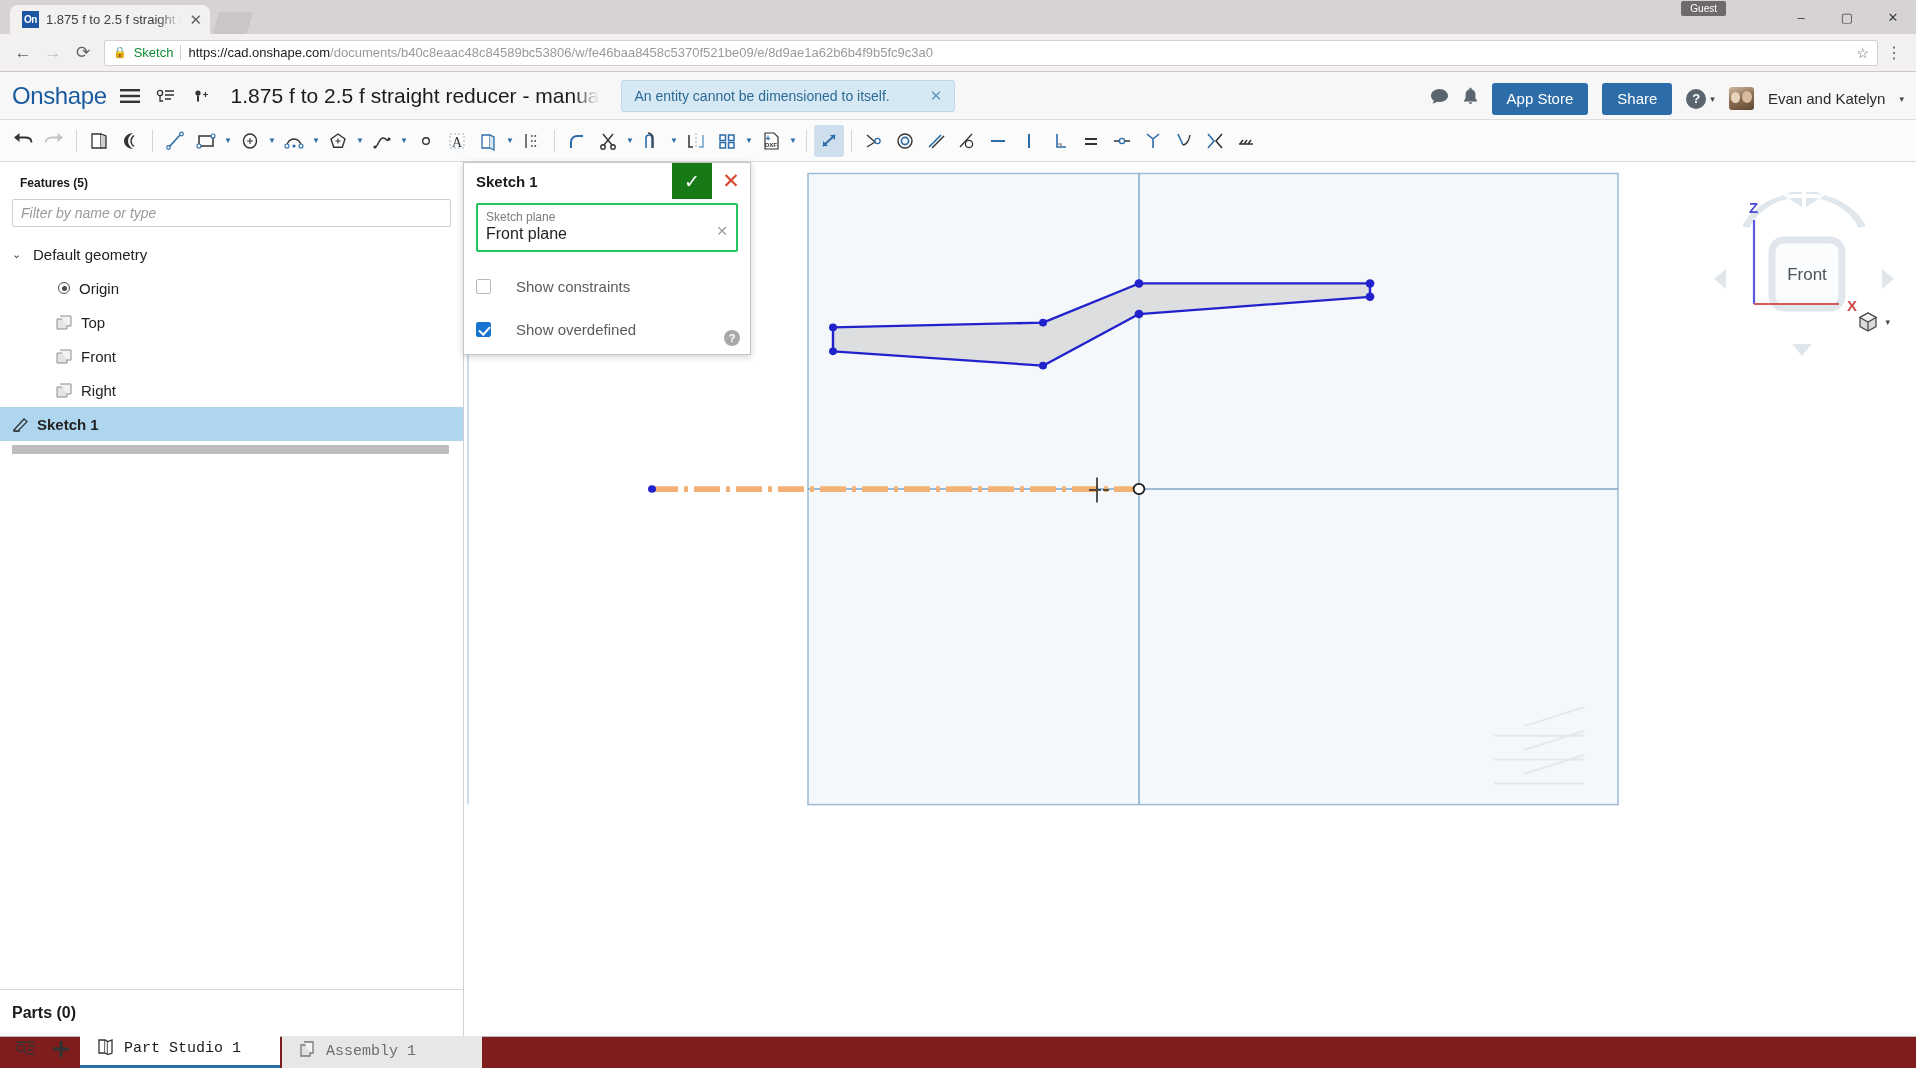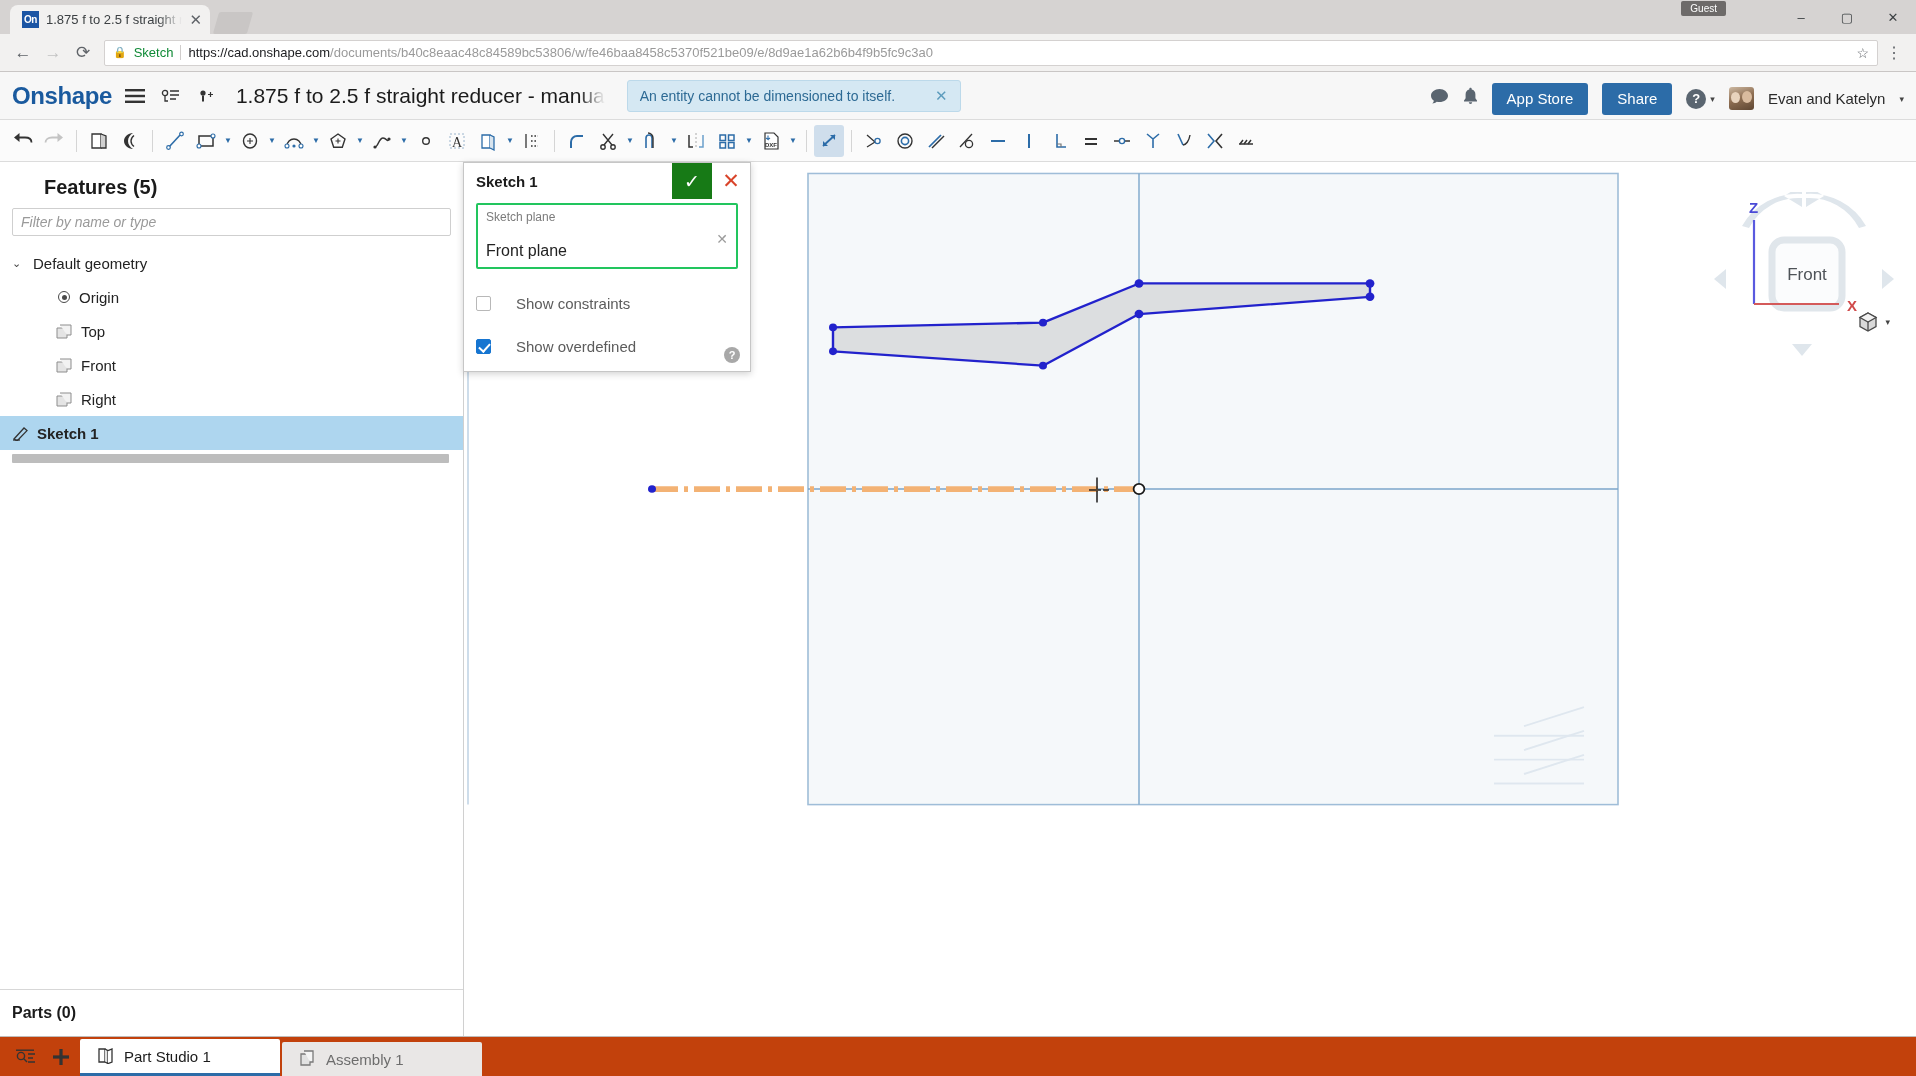--- a/index.html
+++ b/index.html
@@ -71,21 +71,21 @@
   .url { color: #9a9a9a; white-space: nowrap; overflow: hidden; }
   .url b { color: #202124; font-weight: normal; }
   .omni-right { margin-left: auto; display: flex; gap: 10px; color: #5f6368; font-size: 14px; }
   .kebab { color: #5f6368; font-size: 16px; padding: 0 4px; }
 
   
   .os-header {
     height: 48px; background: #f7f7f7; border-bottom: 1px solid #dcdcdc;
     display: flex; align-items: center; padding: 0 12px; gap: 10px;
   }
-  .os-logo { font-size: 24px; font-weight: bold; color: #1a5a9e; letter-spacing: -0.4px; }
+  .os-logo { font-size: 24px; font-weight: normal; color: #1a5a9e; letter-spacing: -0.4px; }
   .hdr-icon { width: 26px; height: 26px; display: flex; align-items: center; justify-content: center; color: #3a3a3a; }
   .doc-title {
     font-size: 21px; color: #1b1b1b; white-space: nowrap;
     max-width: 440px; overflow: hidden;
     -webkit-mask-image: linear-gradient(to right, #000 93%, transparent 100%);
     mask-image: linear-gradient(to right, #000 93%, transparent 100%);
     margin-left: 6px;
   }
   .toast {
     background: #d5e8f3; border: 1px solid #bcd9ea; border-radius: 3px;
@@ -131,21 +131,21 @@
               font-size: 8px; color:#2c6ca8; }
   .tb-sep { width: 1px; height: 22px; background: #d5d5d5; margin: 0 6px; }
 
   
   .main { display: flex; height: calc(1076px - 34px - 38px - 48px - 42px - 40px); position: relative; }
 
   .panel {
     width: 464px; background: #fff; border-right: 1px solid #d0d0d0;
     display: flex; flex-direction: column; position: relative;
   }
-  .panel-title { font-size: 20px; font-weight: bold; color: #1b1b1b; padding: 14px 12px 9px 20px; margin-left: 24px; }
+  .panel-title { font-size: 12px; font-weight: bold; color: #1b1b1b; padding: 14px 12px 9px 20px; }
   .filter-input {
     margin: 0 12px; height: 28px; border: 1px solid #cfcfcf; border-radius: 2px;
     background: #fff; font-size: 14px; color: #9a9a9a; font-style: italic;
     padding: 0 8px; line-height: 26px;
   }
   .tree { padding-top: 10px; }
   .tree-row { height: 34px; display: flex; align-items: center; gap: 9px; font-size: 15px; color: #232323; padding-left: 12px; }
   .tree-row.indent { padding-left: 56px; }
   .tree-row.selected { background: #aed6ef; font-weight: bold; }
   .chev { font-size: 11px; color: #444; width: 12px; }
@@ -172,21 +172,21 @@
   .sk-ok { width: 40px; background: #177a16; color: #fff; display:flex; align-items:center;
            justify-content:center; font-size: 19px; }
   .sk-cancel { width: 38px; color: #d9442a; display:flex; align-items:center;
                justify-content:center; font-size: 21px; }
   .sk-body { padding: 4px 12px 16px 12px; }
   .sk-field {
     border: 2px solid #22c55e; border-radius: 2px; padding: 5px 8px 7px 8px;
     display: flex; flex-direction: column; position: relative; background:#fff;
   }
   .sk-field-label { font-size: 12px; color: #7b7b7b; }
-  .sk-field-value { font-size: 16px; color: #222; margin-top: 18px; }
+  .sk-field-value { font-size: 16px; color: #222; margin-top: 1px; }
   .sk-field-clear { position:absolute; right:8px; top: 50%; transform: translateY(-30%);
                     color: #9b9b9b; font-size: 14px; }
   .sk-check { display:flex; align-items:center; gap: 25px; margin-top: 26px; font-size: 15px; }
   .cbox { width: 15px; height: 15px; border: 1px solid #b8b8b8; border-radius: 2px; background:#fff; }
   .cbox.on { background: #1675d1; border-color: #1675d1; position: relative; }
   .cbox.on::after {
     content:''; position:absolute; left:4px; top:0.5px; width:5px; height:9px;
     border: solid #fff; border-width: 0 2px 2px 0; transform: rotate(42deg);
   }
   .sk-check-label { color: #5c5c5c; }
@@ -201,22 +201,22 @@
   .vp-svg { position: absolute; inset: 0; width: 100%; height: 100%; }
   .vp-label {
     position: absolute; left: 12px; top: 16px; font-size: 18px;
     font-weight: bold; color: #4a7fb5; font-family: "Liberation Sans", sans-serif;
   }
   .viewcube { position: absolute; right: 22px; top: 30px; width: 180px; height: 170px; }
   .disp-mode { position: absolute; right: 26px; top: 148px; display:flex; align-items:center; gap:5px; }
 
   
   .bottom-bar {
-    height: 40px; background: #c2410c; display: flex; align-items: flex-end;
-    gap: 2px; padding-left: 8px; border-top: 1px solid #bfbcbb;
+    height: 32px; background: #7f1d1d; display: flex; align-items: flex-end;
+    gap: 2px; padding-left: 8px; border-top: 1px solid #bfbcbb; font-family: Liberation Mono, monospace;
   }
   .bb-icon { width: 34px; height: 38px; display:flex; align-items:center; justify-content:center; color:#3a3a3a; }
   .bb-tab {
     height: 34px; min-width: 200px; background: #e9e7e6; border-top-left-radius: 2px;
     border-top-right-radius: 2px; display: flex; align-items: center; gap: 9px;
     padding: 0 16px; font-size: 15px; color: #6d6d6d;
   }
   .bb-tab.active { background: #fff; color: #1b1b1b; border-bottom: 3px solid #2c6ca8; height: 37px; }
 </style>
 </head>

